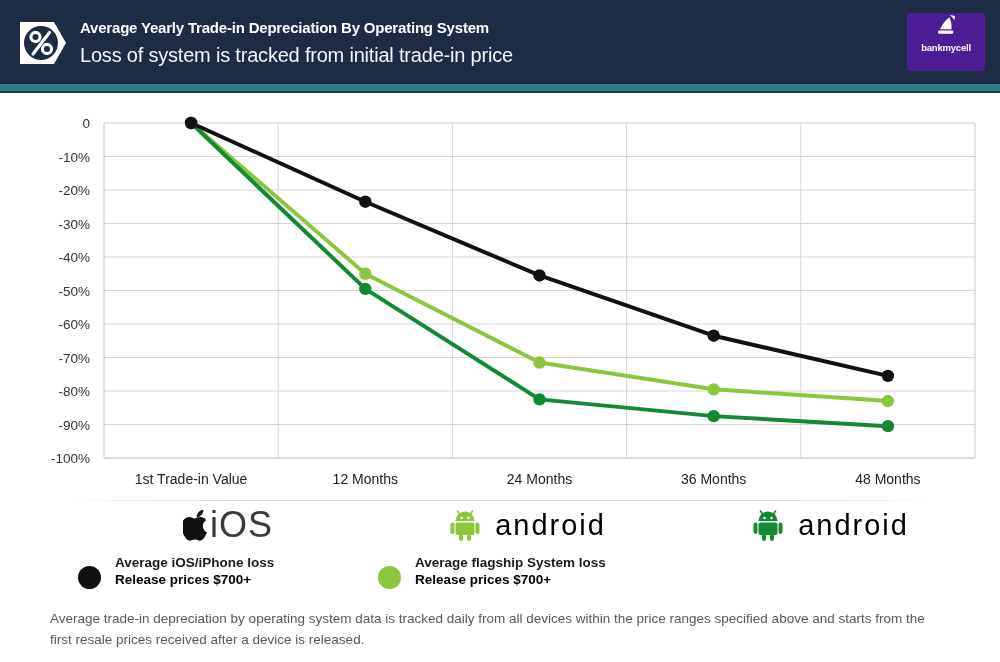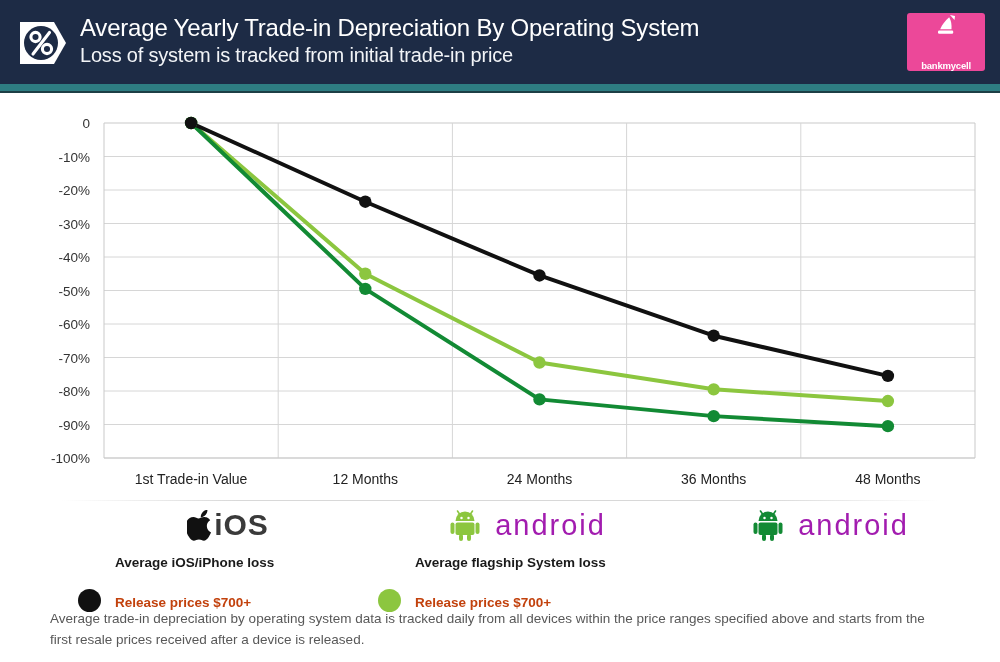--- a/index.html
+++ b/index.html
@@ -25,31 +25,31 @@
     position:absolute;left:0;top:91px;width:1000px;height:2px;
     background:#1d3f45;
   }
   .tag-icon{
     position:absolute;left:16px;top:18px;width:52px;height:50px;
   }
   .titles{
     position:absolute;left:80px;top:14px;
   }
   .title-main{
-    font-size:24px;font-weight:normal;color:#ffffff;
+    font-size:15px;font-weight:bold;color:#ffffff;
     letter-spacing:-0.2px;line-height:28px;white-space:nowrap;
   }
   .title-sub{
     font-size:20px;font-weight:normal;color:#f2f4f7;
     letter-spacing:-0.2px;line-height:27px;white-space:nowrap;
   }
   .logo-box{
     position:absolute;right:15px;top:13px;width:78px;height:58px;
-    background:#ec4899;border-radius:3px;
-    display:flex;flex-direction:column;align-items:center;justify-content:space-between;
+    background:#4c1d95;border-radius:3px;
+    display:flex;flex-direction:column;align-items:center;justify-content:flex-start;
   }
   .logo-text{
     font-size:9.5px;font-weight:bold;color:#ffffff;letter-spacing:-0.2px;
     margin-top:1px;
   }
 
   
   .chart-wrap{
     position:absolute;left:0;top:93px;width:1000px;height:400px;
   }
@@ -64,36 +64,36 @@
     position:absolute;left:0;top:505px;width:1000px;height:95px;
   }
   .legend-col{
     position:absolute;top:0;
   }
   .legend-head{
     display:flex;align-items:center;justify-content:center;
     height:40px;
   }
   .os-word{
-    font-size:30px;font-weight:bold;color:#3a3a3a;letter-spacing:1px;
+    font-size:36px;font-weight:normal;color:#3a3a3a;letter-spacing:1px;
     margin-left:1px;line-height:30px;
   }
   .os-word-android{
-    font-size:29px;color:#a21caf;font-weight:normal;letter-spacing:2px;
+    font-size:29px;color:#000000;font-weight:normal;letter-spacing:2px;
     margin-left:15px;
   }
   .legend-row{
     display:flex;align-items:flex-end;margin-top:10px;
   }
   .dot{
     width:23px;height:23px;border-radius:50%;flex:0 0 23px;margin-right:14px;
   }
   .legend-txt{line-height:1.25;}
   .legend-t1{font-size:13.5px;font-weight:bold;color:#1a1a1a;white-space:nowrap;}
-  .legend-t2{font-size:13.5px;font-weight:bold;color:#c2410c;white-space:nowrap;margin-top:23px;}
+  .legend-t2{font-size:13.5px;font-weight:bold;color:#000000;white-space:nowrap;}
 
   
   .footer{
     position:absolute;left:50px;top:608px;width:900px;
     text-align:left;font-size:13.5px;color:#585858;line-height:21px;
   }
 </style>
 </head>
 <body>
 

